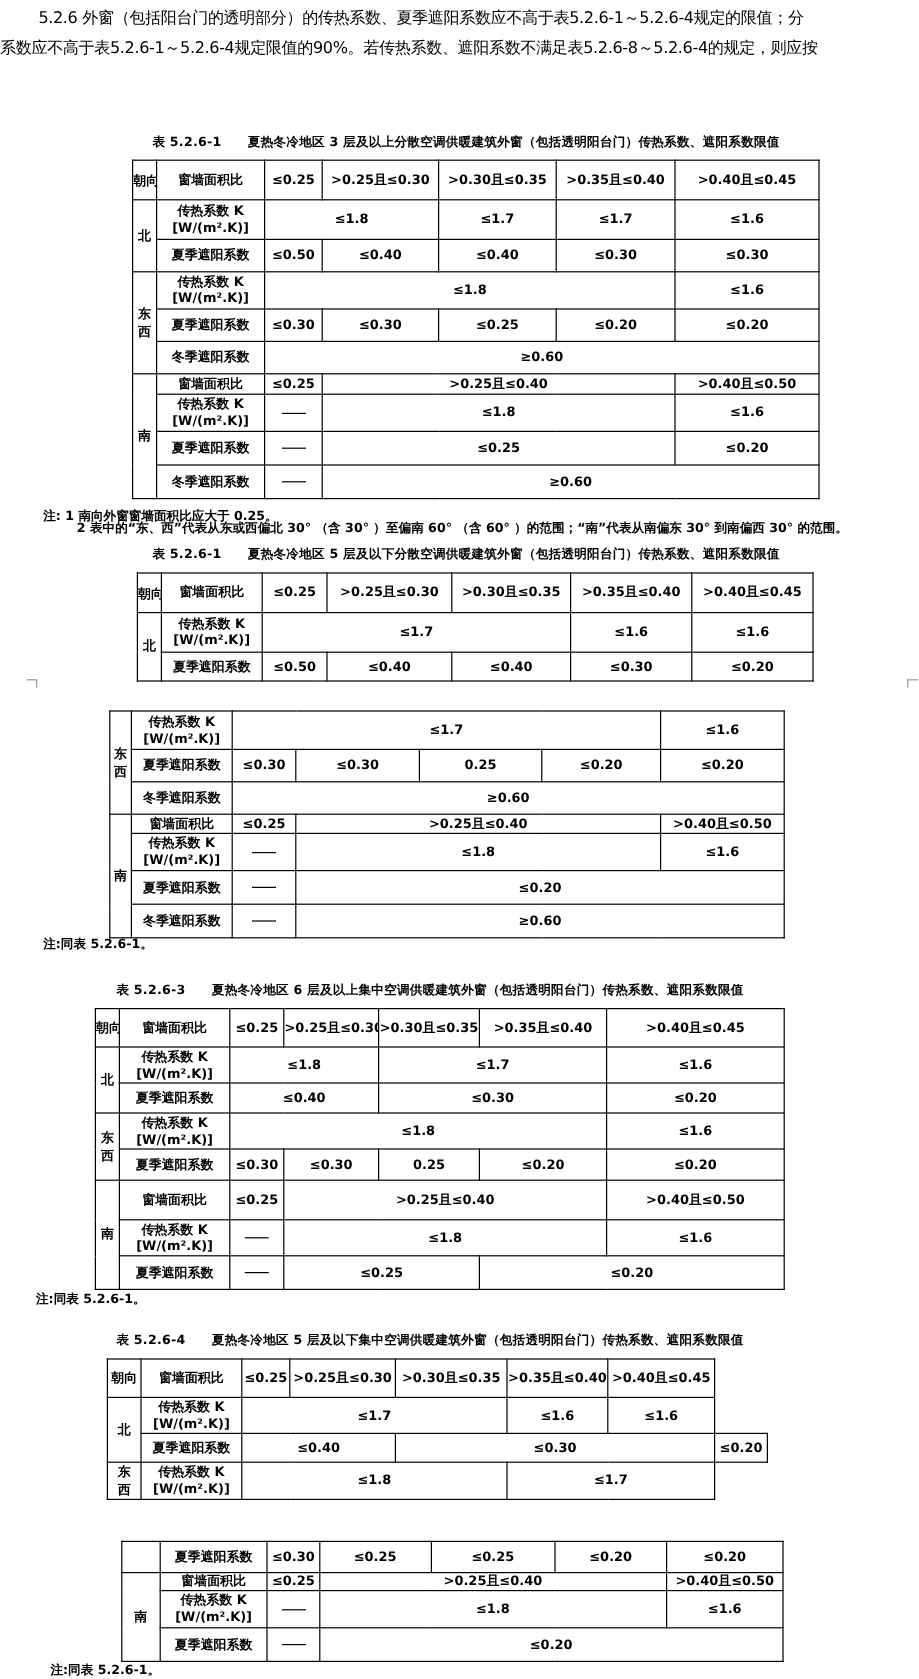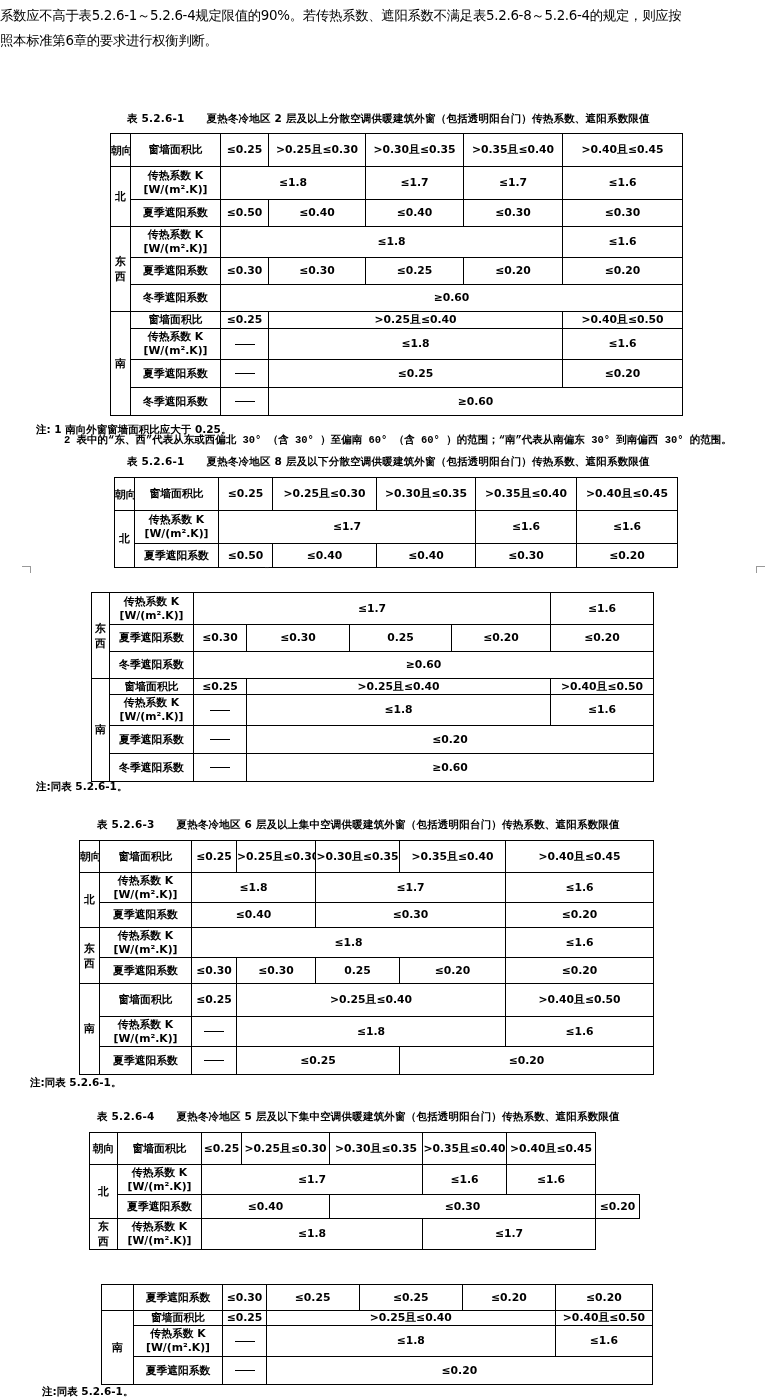--- a/index.html
+++ b/index.html
@@ -16,26 +16,26 @@
   .dash { display:inline-block; width:20px; border-top:1px solid #000; vertical-align:middle; }
   .corner { position:absolute; width:8px; height:6px; }
   .corner.l { border-top:1px solid #999; border-right:1px solid #999; }
   .corner.r { border-top:1px solid #999; border-left:1px solid #999; }
   .pgdots { position:absolute; font-size:6px; color:#888; }
 </style>
 </head>
 <body>
 
 <div class="para">
+  <div><span class="indent"></span><span>5.2.6  外窗（包括阳台门的透明部分）的传热系数、夏季遮阳系数应不高于表5.2.6-1～5.2.6-4规定的限值；分</span></div>
   <div>系数应不高于表5.2.6-1～5.2.6-4规定限值的90%。若传热系数、遮阳系数不满足表5.2.6-8～5.2.6-4的规定，则应按</div>
-  <div>照本标准第6章的要求进行权衡判断。</div>
 </div>
 
 <div class="cap" style="left:127px; top:112px;">
-  <span class="num">表 5.2.6-1</span><span>夏热冬冷地区 2 层及以上分散空调供暖建筑外窗（包括透明阳台门）传热系数、遮阳系数限值</span>
+  <span class="num">表 5.2.6-1</span><span>夏热冬冷地区 3 层及以上分散空调供暖建筑外窗（包括透明阳台门）传热系数、遮阳系数限值</span>
 </div>
 <table class="t" style="left:110px; top:133px; width:572px;">
   <colgroup>
       <col style="width:20px">
       <col style="width:90px">
       <col style="width:48px">
       <col style="width:97px">
       <col style="width:98px">
       <col style="width:99px">
       <col style="width:120px">
@@ -116,24 +116,24 @@
     <td>≤0.20</td>
   </tr>
   <tr style="height:28px">
     <td>冬季遮阳系数</td>
     <td><span class="dash"></span></td>
     <td colspan="4">≥0.60</td>
   </tr>
 </tbody>
   </table>
 <div class="note" style="left:36px; top:423px;">注:   1   南向外窗窗墙面积比应大于 0.25。</div>
-<div class="note" style="left:64px; top:433px;font-family:Liberation Mono, monospace;">2   表中的“东、西”代表从东或西偏北 30° （含 30° ）至偏南 60° （含 60° ）的范围；“南”代表从南偏东 30° 到南偏西 30° 的范围。</div>
+<div class="note" style="left:64px; top:433px;">2   表中的“东、西”代表从东或西偏北 30° （含 30° ）至偏南 60° （含 60° ）的范围；“南”代表从南偏东 30° 到南偏西 30° 的范围。</div>
 
 <div class="cap" style="left:127px; top:455px;">
-  <span class="num">表 5.2.6-1</span><span>夏热冬冷地区 8 层及以下分散空调供暖建筑外窗（包括透明阳台门）传热系数、遮阳系数限值</span>
+  <span class="num">表 5.2.6-1</span><span>夏热冬冷地区 5 层及以下分散空调供暖建筑外窗（包括透明阳台门）传热系数、遮阳系数限值</span>
 </div>
 <table class="t" style="left:114px; top:477px; width:563px;">
   <colgroup>
       <col style="width:20px">
       <col style="width:84px">
       <col style="width:54px">
       <col style="width:104px">
       <col style="width:99px">
       <col style="width:101px">
       <col style="width:101px">

